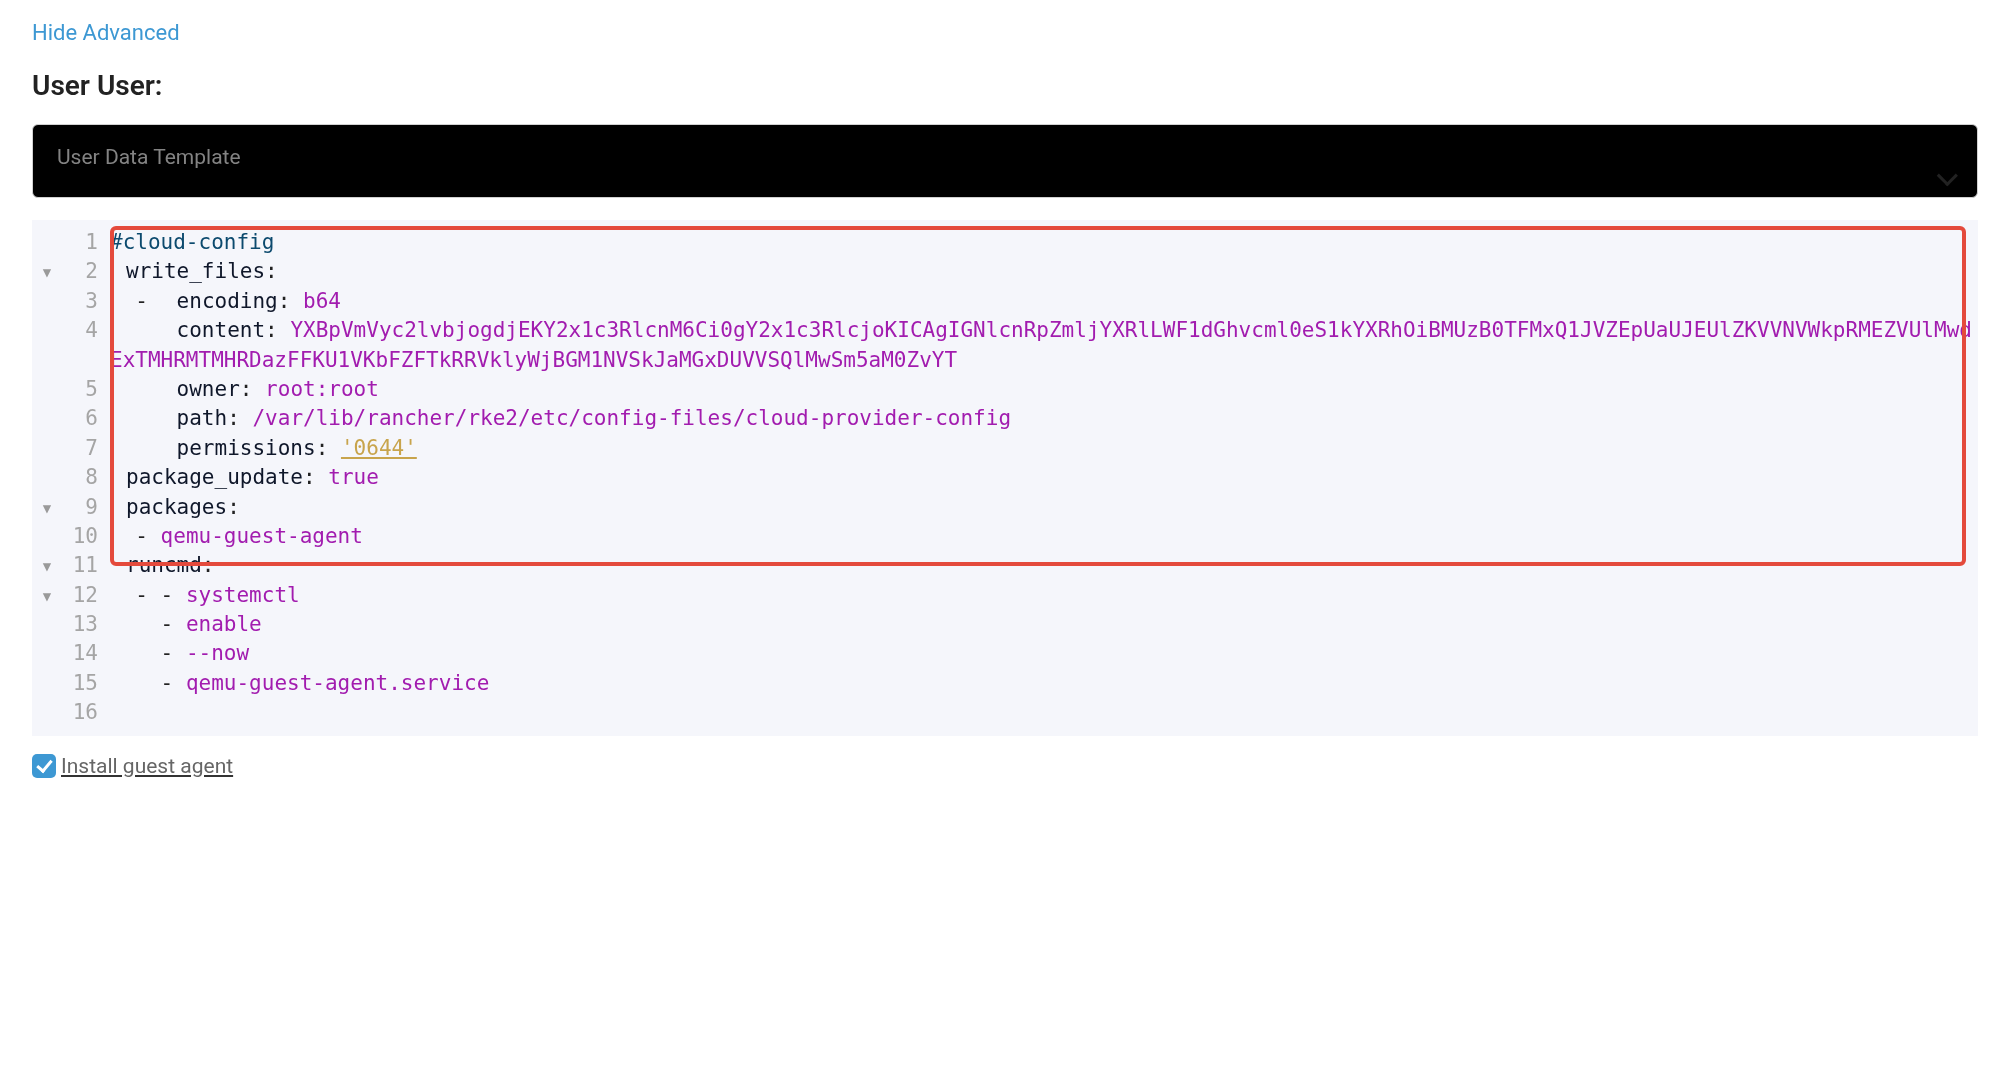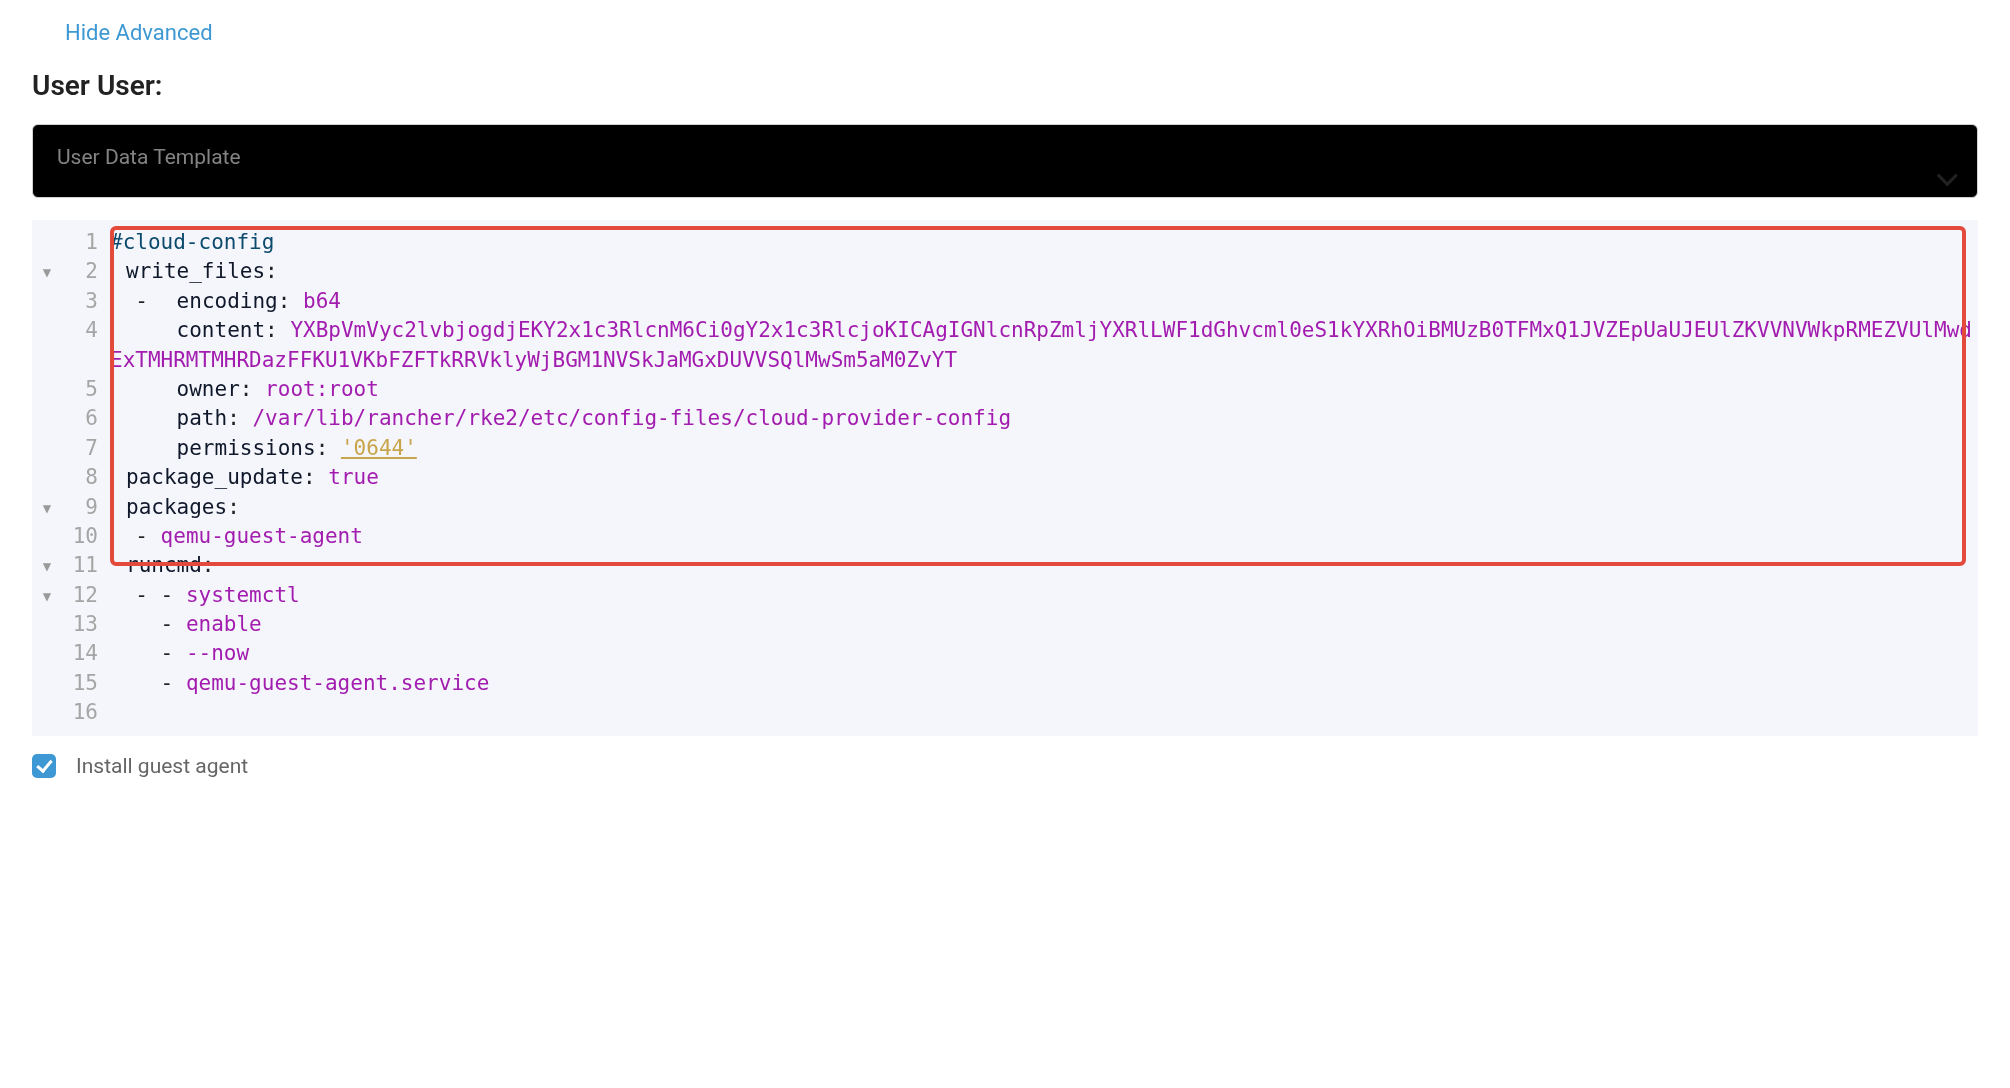--- a/index.html
+++ b/index.html
@@ -9,21 +9,20 @@
       padding: 20px 32px;
       font-size: 19px;
       color: #333;
     }
     .hide-advanced {
       color: #3d98d3;
       cursor: pointer;
       font-size: 22px;
       margin-bottom: 24px;
       display: inline-block;
-      margin-left: 33px;
     }
     .section-heading {
       font-size: 28px;
       font-weight: 600;
       color: #222;
       margin-bottom: 22px;
     }
     .select-box {
       border: 1px solid #d1d1d1;
       border-radius: 6px;
@@ -105,21 +104,22 @@
     }
     .tok-comment { color: #0c4a6e; }
     .tok-key     { color: #0f172a; margin-left: 16px; }
     .tok-punct   { color: #222; }
     .tok-str     { color: #a21caf; }
     .tok-quoted  { color: #c8a44c; text-decoration: underline; }
     .tok-bool    { color: #a21caf; }
 
     .checkbox-row {
       display: flex;
-      gap: 20px;
+      gap: 5px;
+      text-decoration: underline;
     }
     .cbx {
       width: 24px;
       height: 24px;
       border-radius: 5px;
       background: #3d98d3;
       position: relative;
       flex-shrink: 0;
       cursor: pointer;
     }

